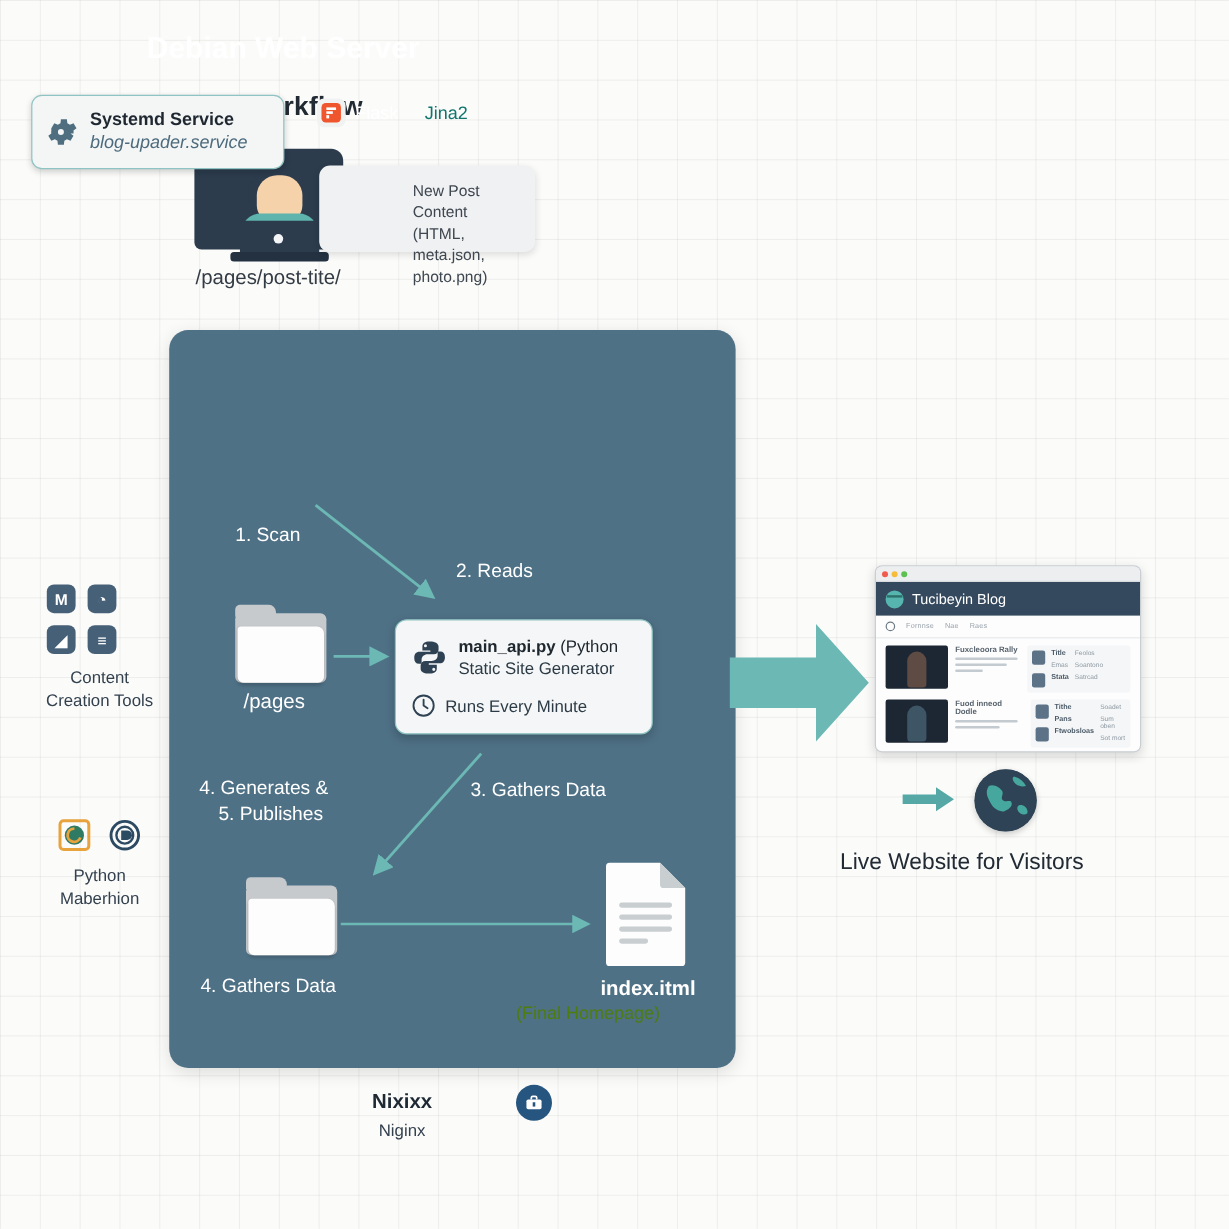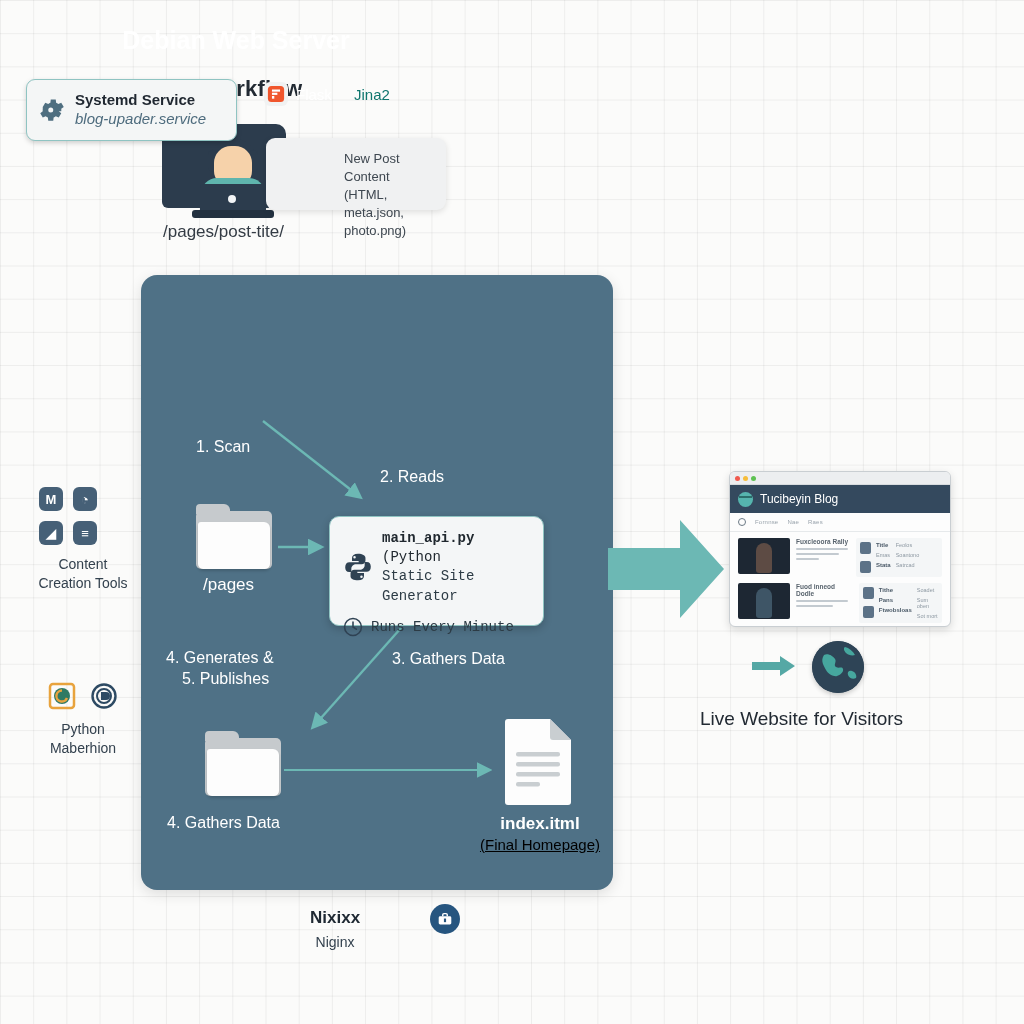--- a/index.html
+++ b/index.html
@@ -83,38 +83,38 @@
   .folder { position: absolute; width: 76px; height: 58px; }
   .folder .back { position: absolute; left: 0; top: 0; width: 76px; height: 58px; background: #c6cacd; border-radius: 5px; }
   .folder .back::before { content:""; position:absolute; left:0; top:-7px; width:34px; height:10px; background:#c6cacd; border-radius:4px 6px 0 0; }
   .folder .front { position: absolute; left: 2px; top: 11px; width: 72px; height: 47px; background: #fdfdfd; border-radius: 3px 6px 5px 5px; box-shadow: 0 2px 3px rgba(0,0,0,.16); }
   #folder-pages { left: 196px; top: 511px; }
   #folder-out { left: 205px; top: 738px; }
   #lbl-pages { left: 203px; top: 575px; color: #fff; font-size: 17px; }
 
   
   #api-box {
-    left: 329px; top: 516px; width: 215px; height: 110px;
+    left: 329px; top: 516px; width: 215px; height: 96px;
     background: #f4f6f7; border: 1.5px solid #8fc4c2; border-radius: 10px;
-    box-shadow: 0 3px 8px rgba(0,0,0,.2); padding: 12px 10px 0 12px; font-family: Liberation Mono, monospace;
+    box-shadow: 0 3px 8px rgba(0,0,0,.2); padding: 12px 10px 0 12px;
   }
   #api-row1 { display: flex; align-items: center; }
   .py-icon { width: 32px; height: 32px; flex: 0 0 32px; margin-right: 8px; }
   #api-txt { line-height: 1.2; }
   #api-name { font-size: 14px; color: #20282f; }
   #api-name b { font-weight: bold; }
   #api-sub { font-size: 14px; color: #2c3b45; }
   #api-row2 { display: flex; align-items: center; margin-top: 10px; }
   .clock-icon { width: 22px; height: 22px; flex: 0 0 22px; margin-right: 7px; }
   #api-runs { font-size: 14px; color: #2c3b45; }
 
   
   #doc-icon { left: 503px; top: 718px; width: 70px; height: 88px; }
   #lbl-index { left: 430px; top: 814px; width: 220px; text-align: center; color: #fff; font-size: 17px; font-weight: bold; }
-  #lbl-index-sub { left: 430px; top: 836px; width: 220px; text-align: center; color: #000000; font-size: 15px; text-decoration: underline; }
+  #lbl-index-sub { left: 430px; top: 836px; width: 220px; text-align: left; color: #4d7c0f; font-size: 15px; }
 
   
   #tools-content { left: 24px; top: 487px; width: 118px; }
   .icon-grid { display: flex; flex-wrap: wrap; gap: 10px; width: 88px; margin: 0 auto; }
   .sq-icon { width: 24px; height: 24px; border-radius: 6px; background: #466077; display: flex; align-items: center; justify-content: center; color: #fff; font-size: 13px; font-weight: bold; }
   .tools-cap { text-align: center; font-size: 14px; color: #33414e; line-height: 19px; margin-top: 10px; }
 
   #tools-debian { left: 24px; top: 682px; width: 118px; }
   #deb-icons { display: flex; gap: 14px; justify-content: center; }
 

